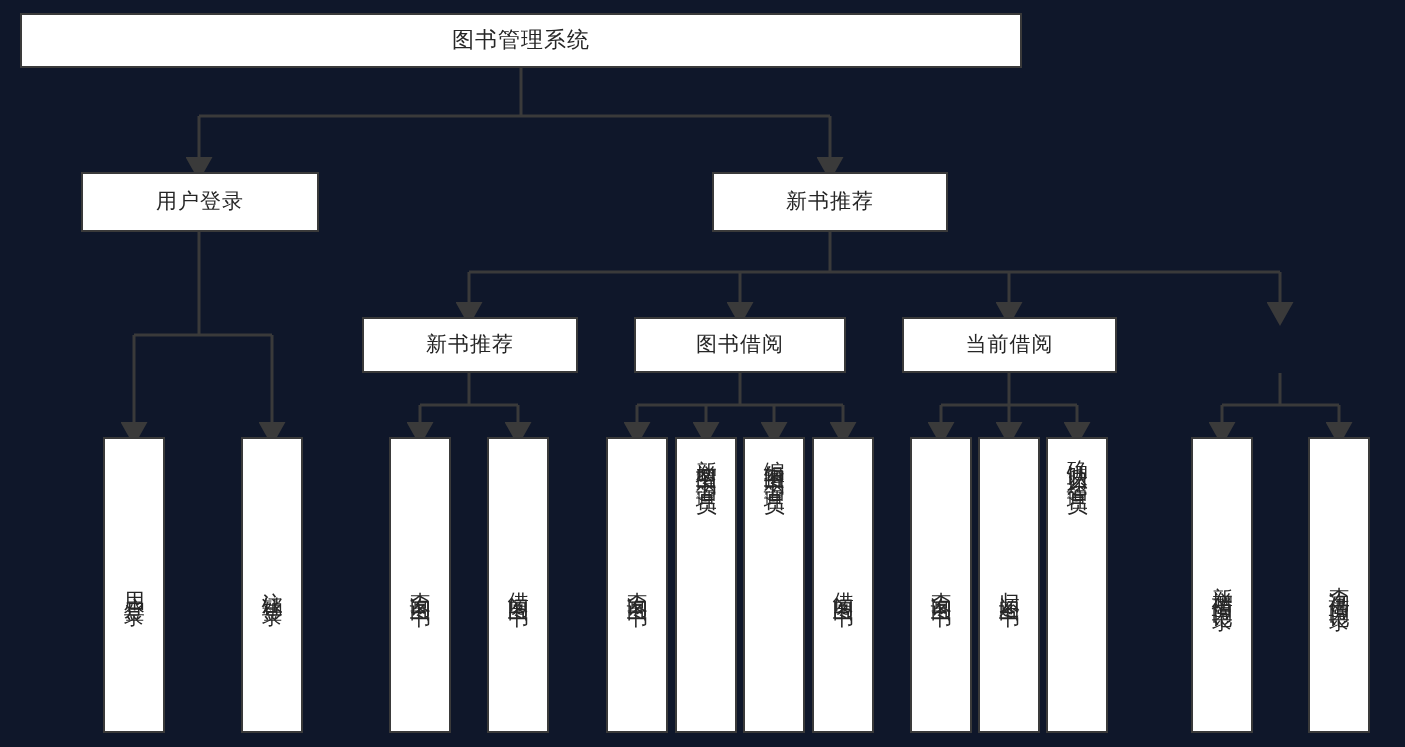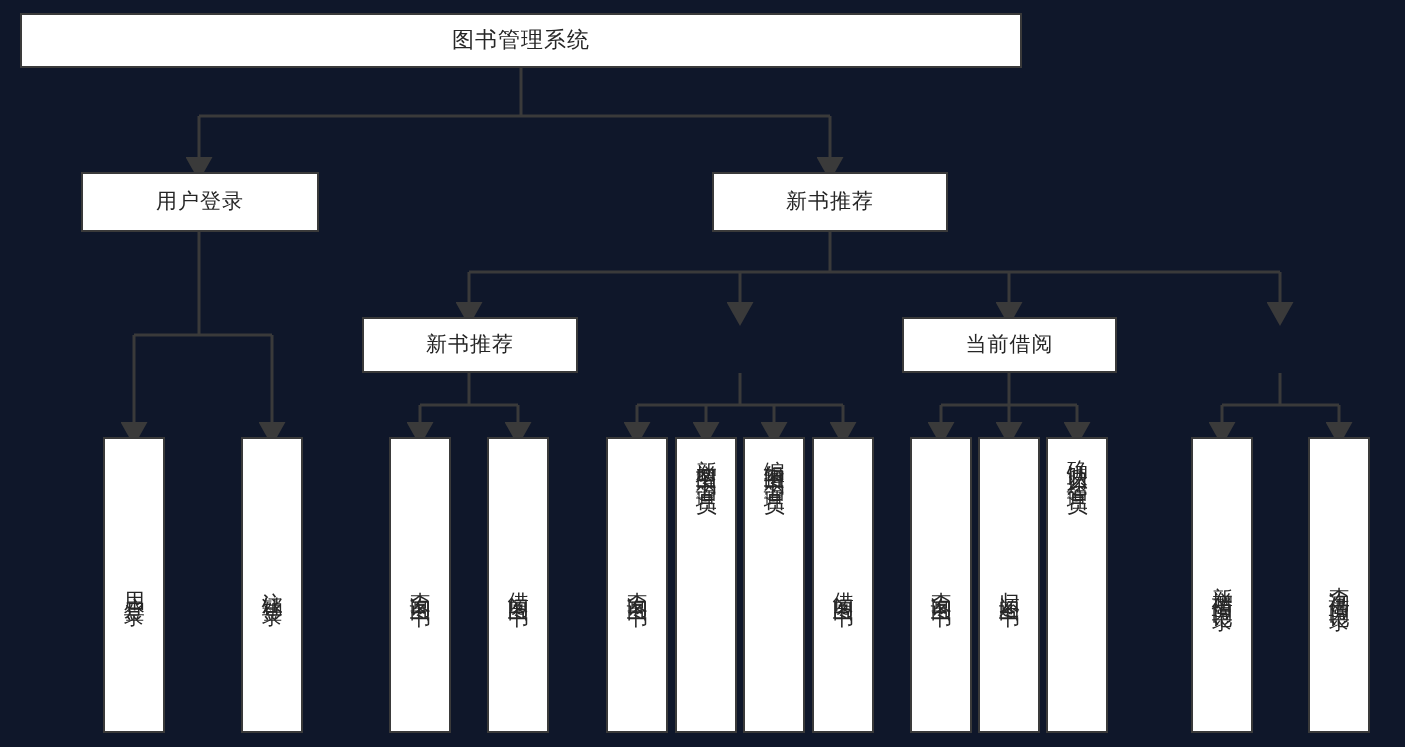--- a/index.html
+++ b/index.html
@@ -135,20 +135,23 @@
   <div class="node node-h" style="left:81px; top:172px; width:238px; height:60px;">
     <span>用户登录</span>
   </div>
   <div class="node node-h" style="left:712px; top:172px; width:236px; height:60px;">
     <span>新书推荐</span>
   </div>
 
   <div class="node node-h" style="left:362px; top:317px; width:216px; height:56px;">
     <span>新书推荐</span>
   </div>
+  <div class="node node-h" style="left:634px; top:317px; width:212px; height:56px;">
+    <span>图书借阅</span>
+  </div>
   <div class="node node-h" style="left:902px; top:317px; width:215px; height:56px;">
     <span>当前借阅</span>
   </div>
 
   <div class="node leaf centered" style="left:103px; top:437px; width:62px; height:296px;">
     <span class="vtext">用户登录</span>
   </div>
   <div class="node leaf centered" style="left:241px; top:437px; width:62px; height:296px;">
     <span class="vtext">注销登录</span>
   </div>

